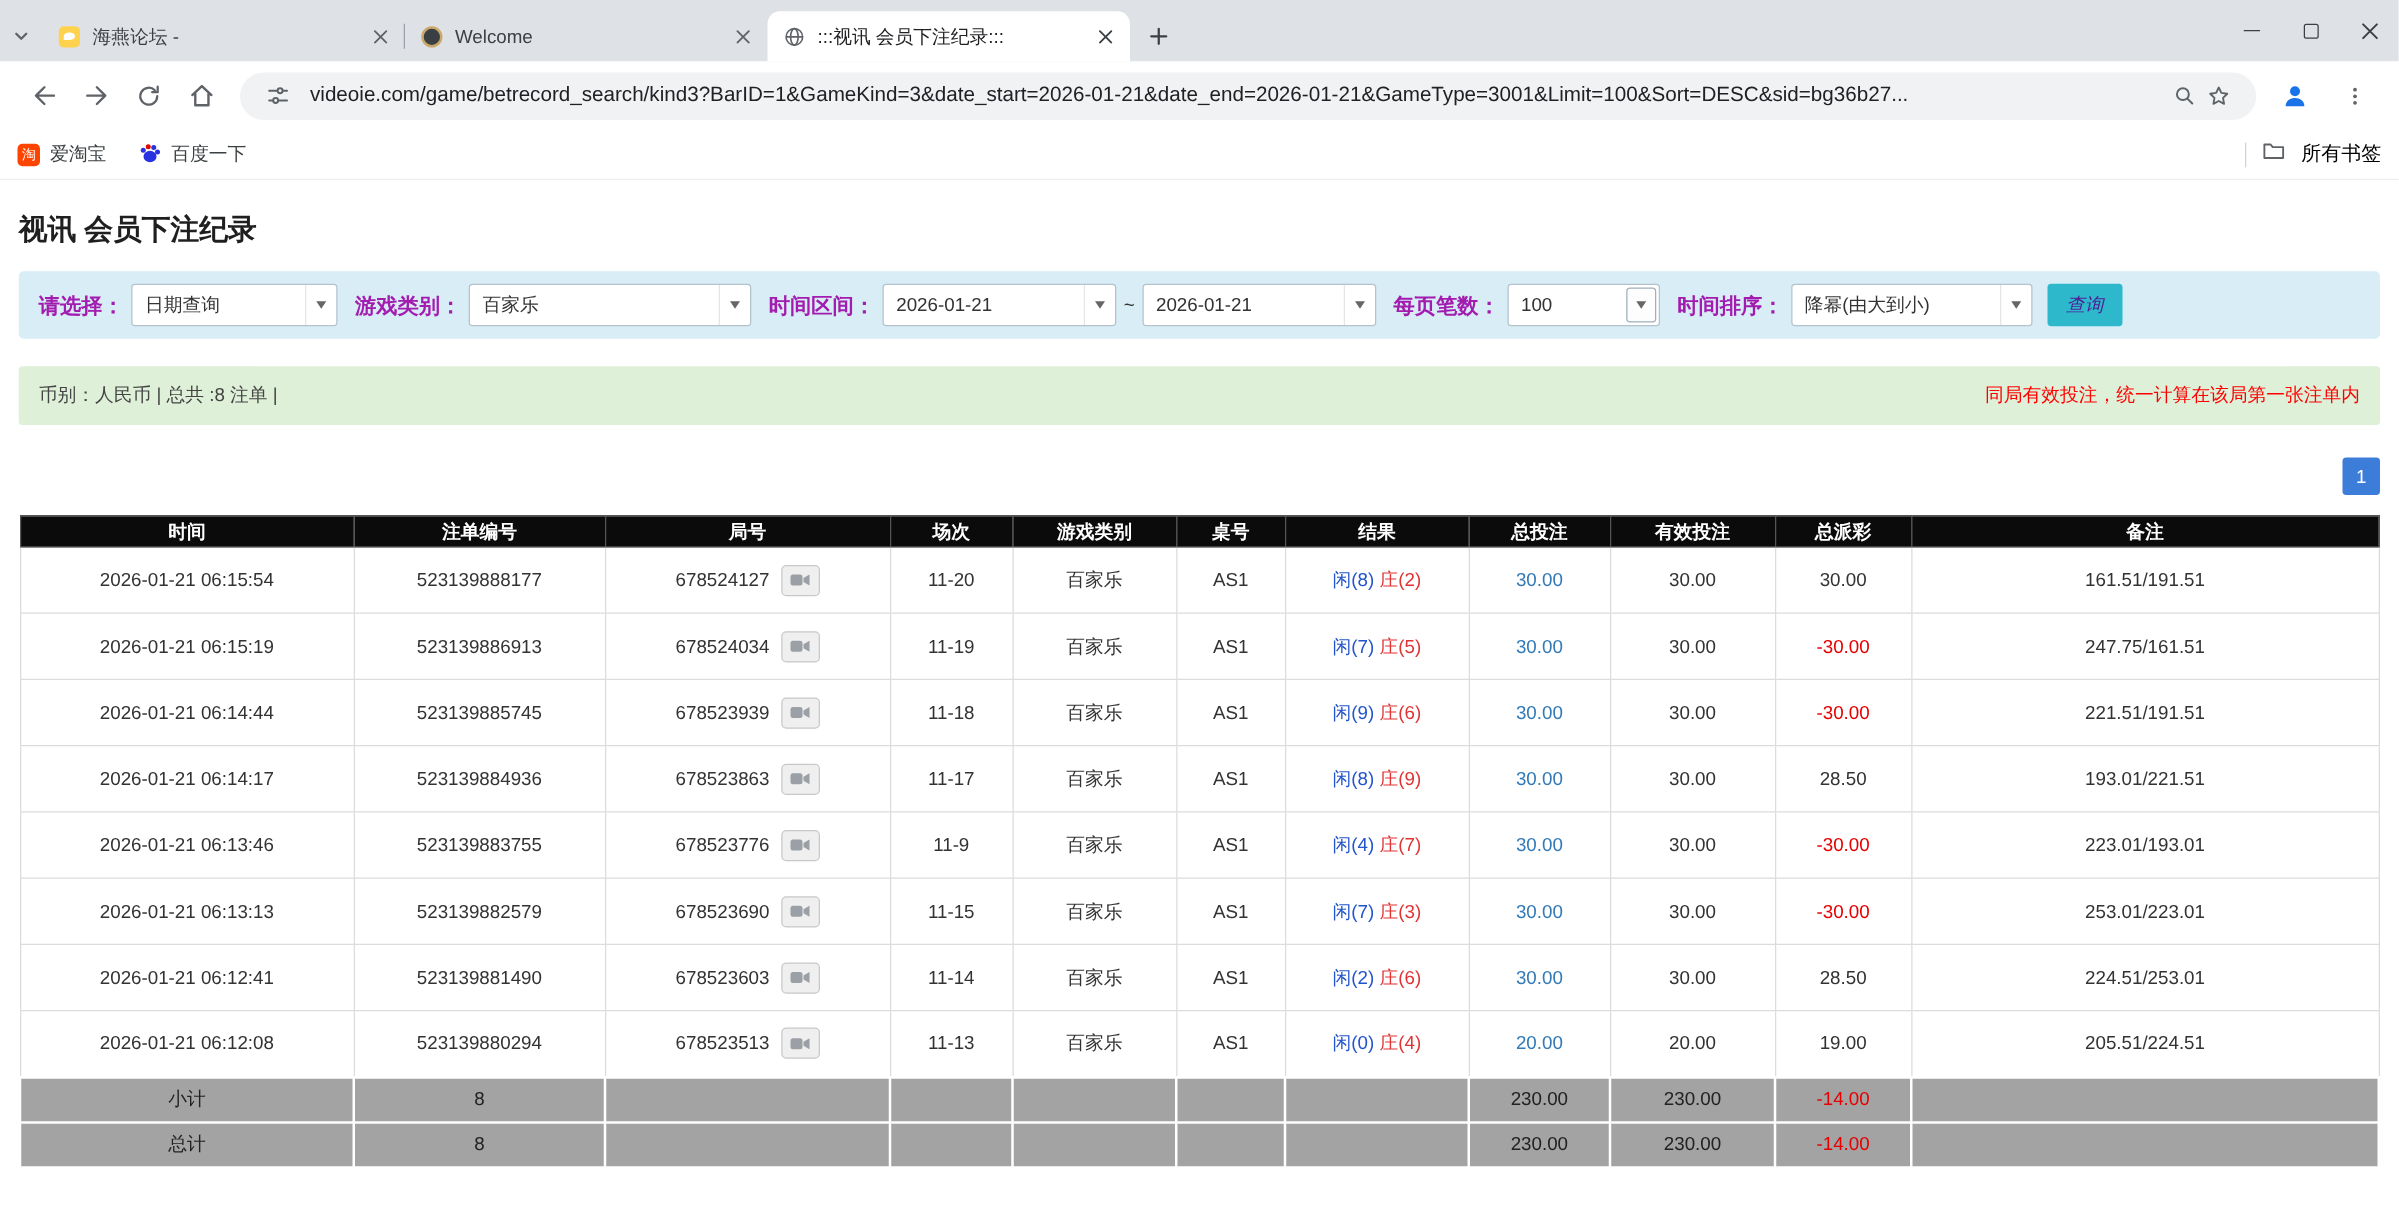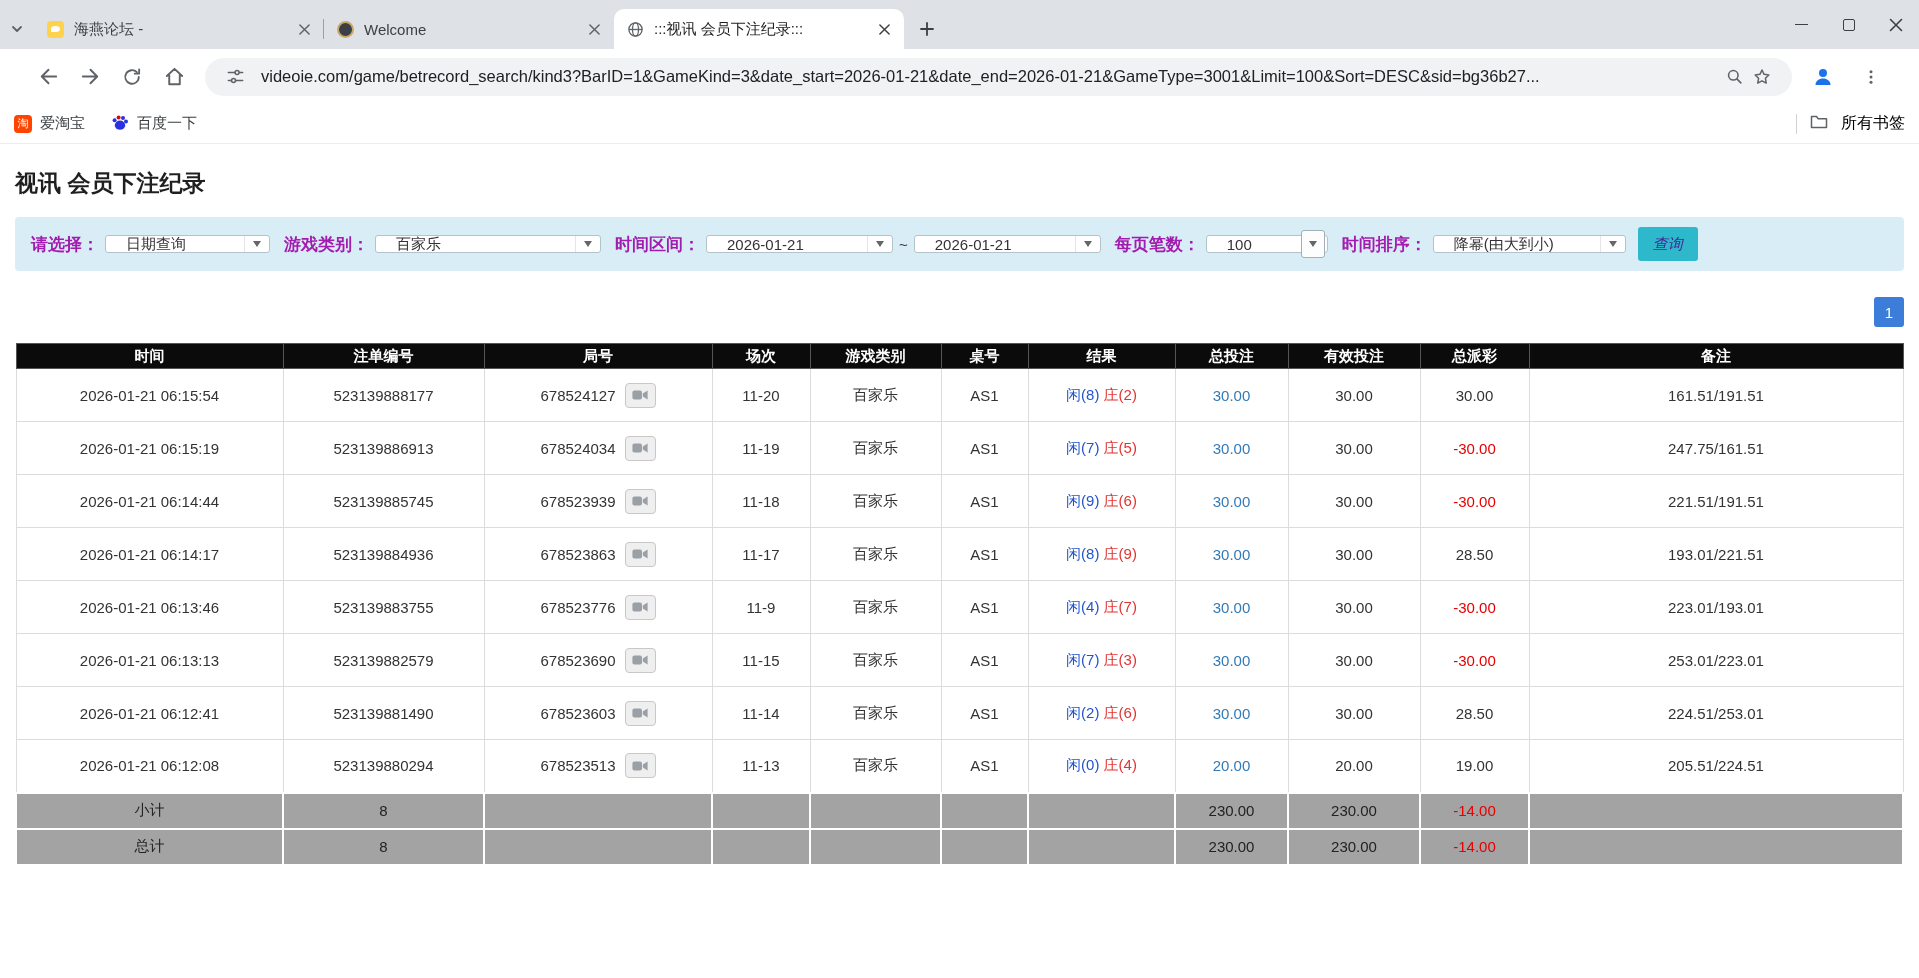--- a/index.html
+++ b/index.html
@@ -20,41 +20,41 @@
   .favicon { width:18px; height:18px; flex:0 0 auto; display:flex; align-items:center; justify-content:center; }
   .fav-haiyan { width:17px; height:17px; background:#ffd24d; border-radius:4px; position:relative; }
   .fav-haiyan::after { content:""; position:absolute; left:4px; top:5px; width:9px; height:6px; background:#fff; border-radius:50% 50% 50% 0; }
   .fav-welcome { width:17px; height:17px; background:#3a3f44; border-radius:50%; border:2px solid #c9a86a; }
   .newtab-btn { width:34px; height:34px; margin:0 0 3px 6px; display:flex; align-items:center; justify-content:center; border-radius:50%; }
   .win-controls { position:absolute; right:0; top:0; height:49px; display:flex; }
   .win-btn { width:47px; height:100%; display:flex; align-items:center; justify-content:center; }
   .max-glyph { width:12px; height:12px; border:1.6px solid #3c4043; border-radius:2px; }
   .min-glyph { width:13px; height:0; border-top:1.8px solid #3c4043; }
 
-  .toolbar { height:55px; background:#fff; display:flex; align-items:center; padding:0 27px; }
+  .toolbar { height:55px; background:#fff; display:flex; align-items:center; padding:0 14px; }
   .nav-btn { width:42px; height:42px; display:flex; align-items:center; justify-content:center; border-radius:50%; flex:0 0 auto; }
   .omnibox { flex:1; height:38px; background:#f0f2f4; border-radius:19px; margin:0 10px; display:flex; align-items:center; padding:0 16px; min-width:0; }
   .url-text { flex:1; font-size:16.5px; color:#202124; white-space:nowrap; overflow:hidden; text-overflow:ellipsis; margin:0 12px; }
   .omni-icon { flex:0 0 auto; display:flex; align-items:center; justify-content:center; width:28px; height:28px; }
   .chrome-right { display:flex; align-items:center; gap:6px; flex:0 0 auto; }
 
   .bookmarks-bar { height:40px; background:#fff; display:flex; align-items:center; padding:0 14px; gap:26px; border-bottom:1px solid #ebedef; }
   .bm-item { display:flex; align-items:center; gap:8px; font-size:15px; color:#3c4043; }
   .bm-taobao-icon { width:18px; height:18px; background:#ff4400; border-radius:4px; color:#fff; font-size:11px; display:flex; align-items:center; justify-content:center; }
   .bm-right { margin-left:auto; display:flex; align-items:center; gap:12px; }
   .bm-sep { width:1px; height:20px; background:#d0d3d6; }
 
   
   .content { padding:0 15px; position:relative; }
   .page-title { font-size:23px; font-weight:700; color:#1f1f1f; margin:24px 0 18px 0; }
 
   .filter-bar { height:54px; background:#d9edf7; border-radius:4px; display:flex; align-items:center; padding:0 16px; }
   .f-label { font-size:17px; font-weight:700; color:#a21caf; margin:0 6px 0 14px; white-space:nowrap; }
   .f-label.first { margin-left:0; }
-  .combo { height:18px; background:#fff; border:1px solid #b4c2cc; border-radius:3px; display:flex; align-items:center; justify-content:space-between; padding-left:20px; }
+  .combo { height:34px; background:#fff; border:1px solid #b4c2cc; border-radius:3px; display:flex; align-items:center; justify-content:space-between; padding-left:10px; }
   .combo-value { font-size:15px; color:#333; white-space:nowrap; overflow:hidden; }
   .combo-arrow { width:25px; height:100%; display:flex; align-items:center; justify-content:center; border-left:1px solid #e2e6e9; }
   .combo-arrow::before { content:""; border-left:4.5px solid transparent; border-right:4.5px solid transparent; border-top:6px solid #666; }
   .combo.boxed .combo-arrow { border:1px solid #9fb0ba; border-radius:3px; margin:2px; height:28px; width:24px; background:#fdfdfd; }
   .tilde { font-size:15px; color:#333; margin:0 6px; }
   .search-btn { height:34px; margin-left:12px; padding:0 15px; background:#2eb8cb; color:#4c1d95; border:none; border-radius:3px; font-size:15px; font-family:inherit;font-style:italic; }
 
   .summary-bar { height:47px; background:#dff0d8; border-radius:3px; margin-top:22px; display:flex; align-items:center; justify-content:space-between; padding:0 16px; font-size:15px; }
   .summary-left { color:#444; }
   .summary-right { color:#f00; }
@@ -270,20 +270,24 @@
 
     <span class="f-label">时间排序：</span>
     <div class="combo" style="width:193px">
       <span class="combo-value">降幂(由大到小)</span>
       <span class="combo-arrow"></span>
     </div>
 
     <button class="search-btn">查询</button>
   </div>
 
+  <div class="summary-bar">
+    <span class="summary-left">币别：人民币 | 总共 :8 注单 |</span>
+    <span class="summary-right">同局有效投注，统一计算在该局第一张注单内</span>
+  </div>
 
   <div class="pagination-row">
     <span class="page-btn">1</span>
   </div>
 
   <table class="records">
     <colgroup>
       <col style="width:267px">
         <col style="width:201px">
         <col style="width:228px">

